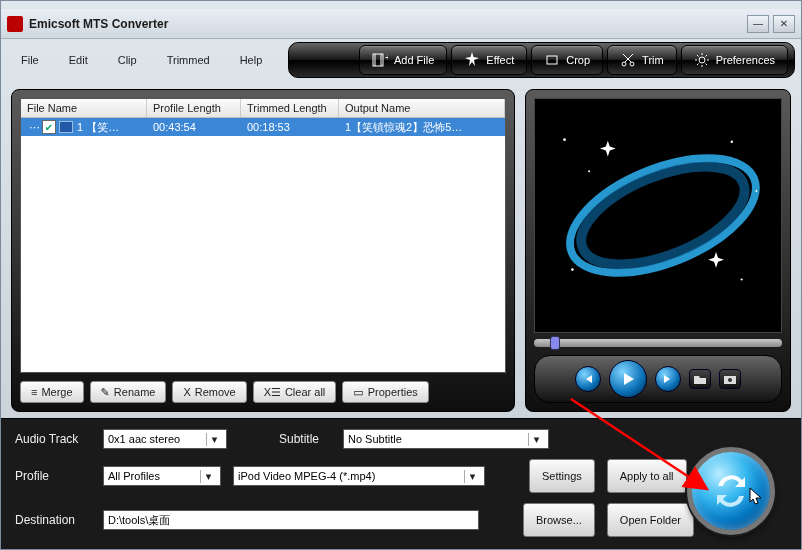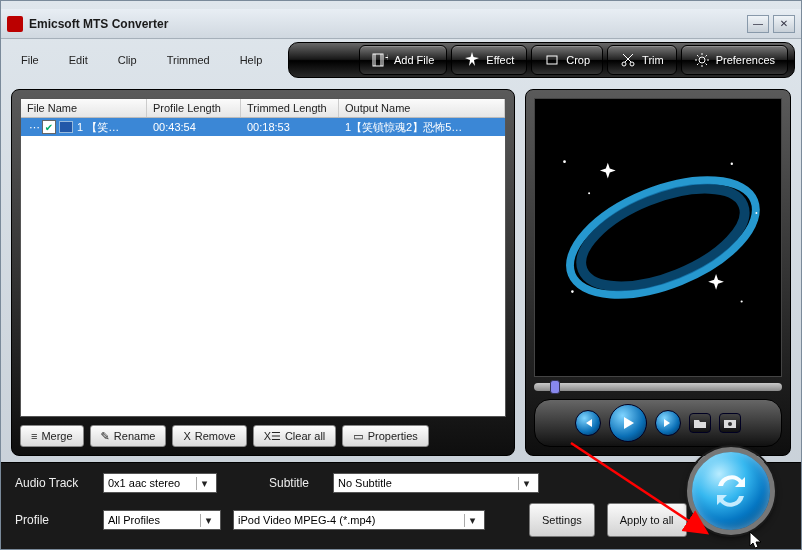--- a/index.html
+++ b/index.html
@@ -227,21 +227,21 @@
               </svg>
             </div>
         </div>
       </div>
     </div>
   </div>
 
   <div class="bottom">
     <div class="brow">
       <div class="blabel">Audio Track</div>
-      <div class="bselect" style="width:114px">
+      <div class="bselect" style="width:124px">
           <span>0x1 aac stereo</span>
           <span class="arrow">▾</span>
         </div>
       <div style="width:28px"></div>
       <div class="blabel" style="width:52px">Subtitle</div>
       <div class="bselect" style="width:206px">
           <span>No Subtitle</span>
           <span class="arrow">▾</span>
         </div>
     </div>
@@ -251,20 +251,29 @@
           <span>All Profiles</span>
           <span class="arrow">▾</span>
         </div>
       <div class="bselect" style="width:252px">
           <span>iPod Video MPEG-4 (*.mp4)</span>
           <span class="arrow">▾</span>
         </div>
       <div style="width:20px"></div>
       <div class="bbtn">Settings</div>
       <div class="bbtn">Apply to all</div>
+    </div>
+    <div class="brow">
+      <div class="blabel">Destination</div>
+      <div class="bselect" style="width:376px">
+          <span>D:\tools\桌面</span>
+        </div>
+      <div style="width:20px"></div>
+      <div class="bbtn">Browse...</div>
+      <div class="bbtn">Open Folder</div>
     </div>
 
     <div class="convert-btn">
       <svg viewBox="0 0 46 46">
         <path d="M10 18a14 14 0 0 1 24-6l3-3v10H27l4-4a9 9 0 0 0-16 3z" fill="#fff" opacity="0.95"></path>
         <path d="M36 28a14 14 0 0 1-24 6l-3 3V27h10l-4 4a9 9 0 0 0 16-3z" fill="#cfefff" opacity="0.95"></path>
       </svg>
     </div>
 
     <svg class="arrow-annot" style="left:564px; top:-26px; width:190px; height:120px;">

